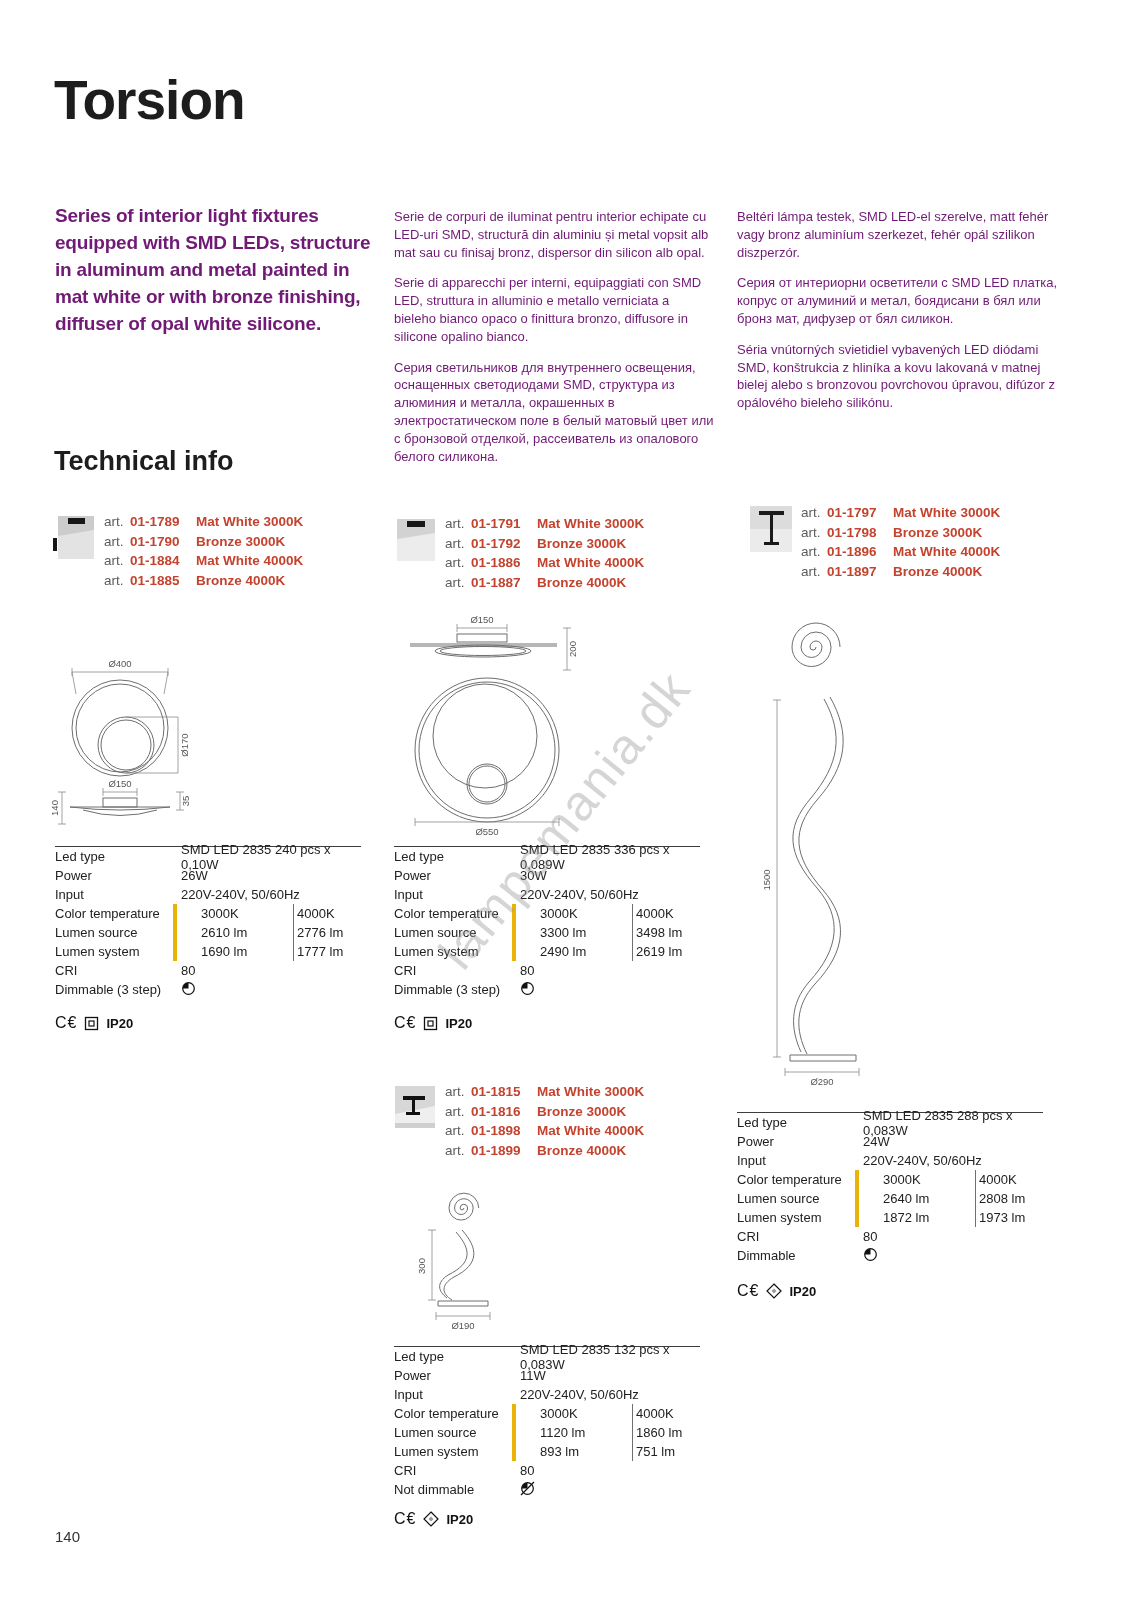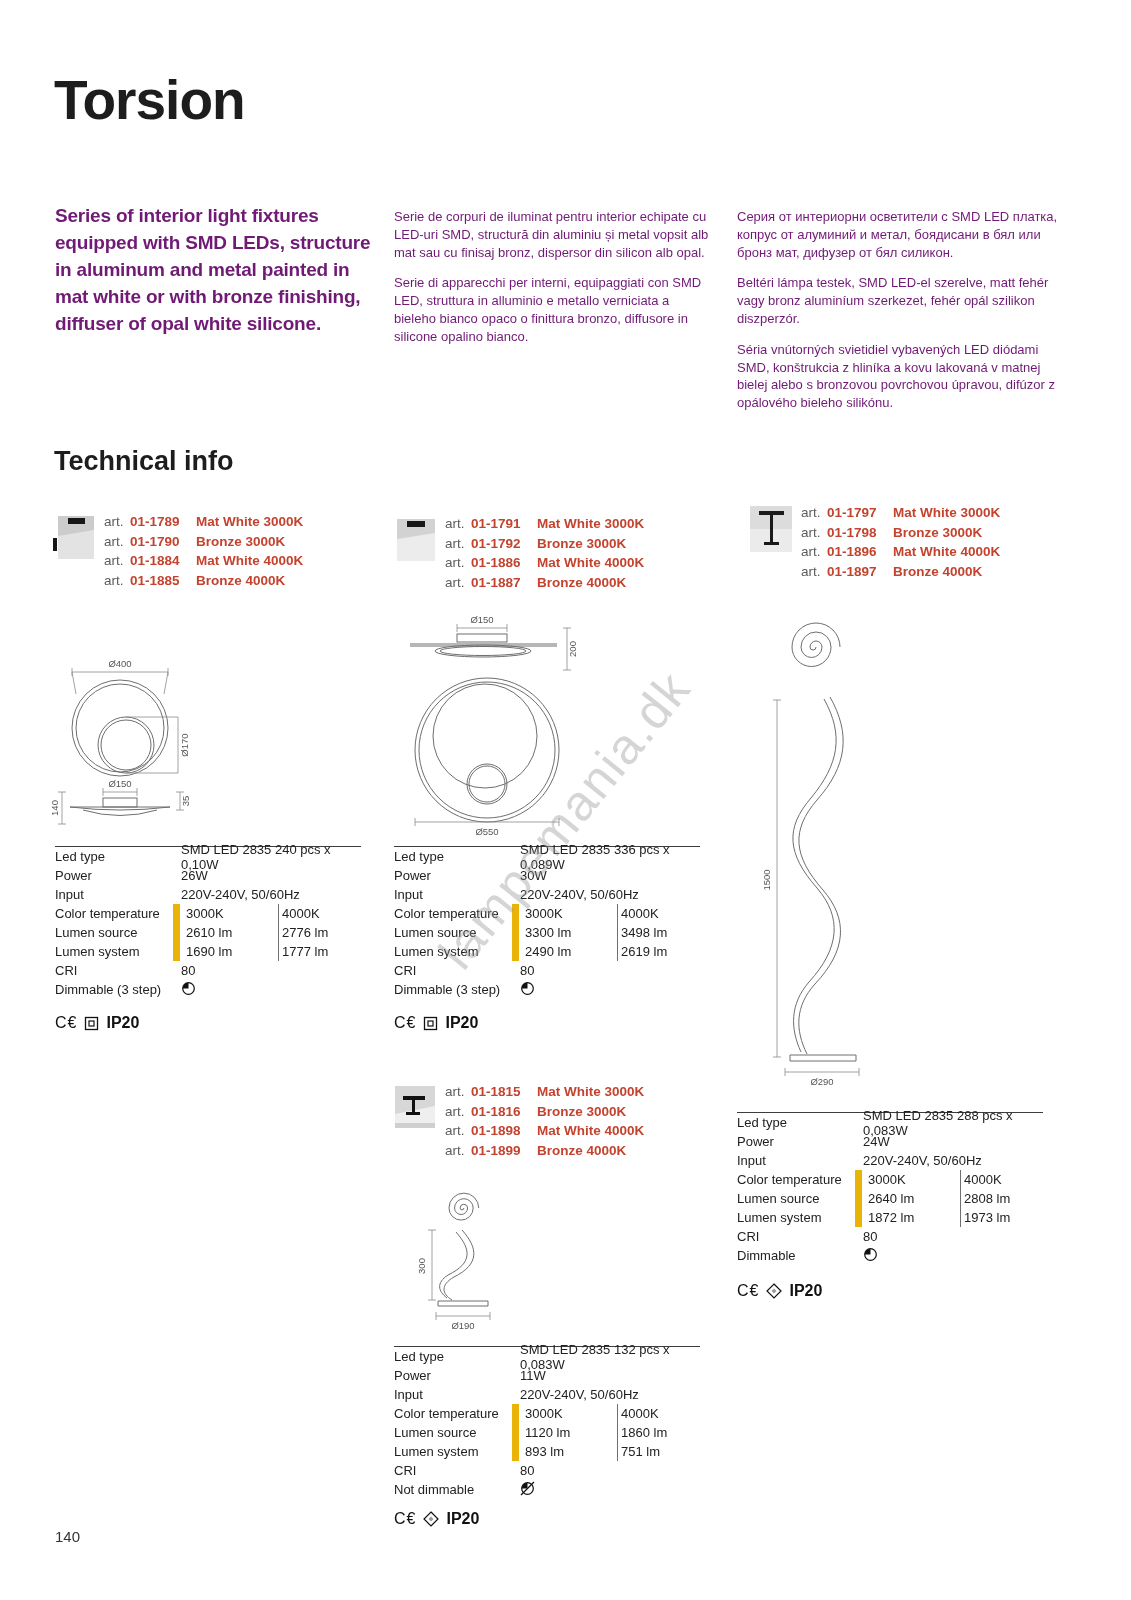--- a/index.html
+++ b/index.html
@@ -25,51 +25,52 @@
 
   .diagram{position:absolute;}
   .diagram .ln{stroke:#6e6e6e;stroke-width:1;fill:none;}
   .diagram .ln2{stroke:#8a8a8a;stroke-width:0.8;fill:none;}
   .diagram text{font-family:"Liberation Sans", sans-serif;font-size:9.5px;fill:#555555;}
 
   .spec-table{position:absolute;width:306px;border-top:1px solid #3c3c3c;font-size:13px;color:#222;}
   .srow{display:flex;height:19px;align-items:center;}
   .lbl{width:118px;flex:0 0 auto;}
   .val{padding-left:8px;}
-  .v1{width:92px;flex:0 0 auto;border-left:7px solid #eab308;padding-left:6px;align-self:stretch;display:flex;align-items:center;}
+  .v1{width:92px;flex:0 0 auto;border-left:4px solid #eab308;padding-left:24px;align-self:stretch;display:flex;align-items:center;}
   .v2{border-left:1px solid #6f6f6f;padding-left:3px;align-self:stretch;display:flex;align-items:center;}
 
   .cert{position:absolute;display:flex;align-items:center;gap:7px;}
   .ce{font-size:16px;letter-spacing:1px;color:#111;}
-  .ip{font-size:16px;font-weight:bold;color:#111;}
+  .ip{font-size:13px;font-weight:bold;color:#111;}
 
   .watermark{
     position:absolute;left:565px;top:820px;
     transform:translate(-50%,-50%) rotate(-51deg);
     font-size:50px;color:rgba(145,145,145,0.38);white-space:nowrap;letter-spacing:2px;
   }
   .page-number{position:absolute;left:55px;top:1528px;font-size:15px;color:#333;}
 </style>
 </head>
 <body>
 
 <div class="page" style="--accent:#c4432f">
 
   <div class="title">Torsion</div>
 
   <div class="intro-en">Series of interior light fixtures equipped with SMD LEDs, structure in aluminum and metal painted in mat white or with bronze finishing, diffuser of opal white silicone.</div>
 
   <div class="intro-col col2">
     <p>Serie de corpuri de iluminat pentru interior echipate cu LED-uri SMD, structură din aluminiu și metal vopsit alb mat sau cu finisaj bronz, dispersor din silicon alb opal.</p>
     <p>Serie di apparecchi per interni, equipaggiati con SMD LED, struttura in alluminio e metallo verniciata a bieleho bianco opaco o finittura bronzo, diffusore in silicone opalino bianco.</p>
+    <p>Серия светильников для внутреннего освещения, оснащенных светодиодами SMD, структура из алюминия и металла, окрашенных в электростатическом поле в белый матовый цвет или с бронзовой отделкой, рассеиватель из опалового белого силикона.</p>
   </div>
 
   <div class="intro-col col3">
+    <p>Beltéri lámpa testek, SMD LED-el szerelve, matt fehér vagy bronz aluminíum szerkezet, fehér opál szilikon diszperzór.</p>
     <p>Серия от интериорни осветители с SMD LED платка, копрус от алуминий и метал, боядисани в бял или бронз мат, дифузер от бял силикон.</p>
-    <p>Beltéri lámpa testek, SMD LED-el szerelve, matt fehér vagy bronz aluminíum szerkezet, fehér opál szilikon diszperzór.</p>
     <p>Séria vnútorných svietidiel vybavených LED diódami SMD, konštrukcia z hliníka a kovu lakovaná v matnej bielej alebo s bronzovou povrchovou úpravou, difúzor z opálového bieleho silikónu.</p>
   </div>
 
   <div class="section-title">Technical info</div>
 
   <div class="product-block" style="left:53px;top:512px">
     <svg class="thumb" width="42" height="46">
       <rect x="5" y="1" width="36" height="43" fill="#e3e3e3"></rect>
       <polygon points="5,1 41,1 41,15 5,21" fill="#cccccc"></polygon>
       <rect x="15" y="3" width="17" height="6" fill="#161616"></rect>

